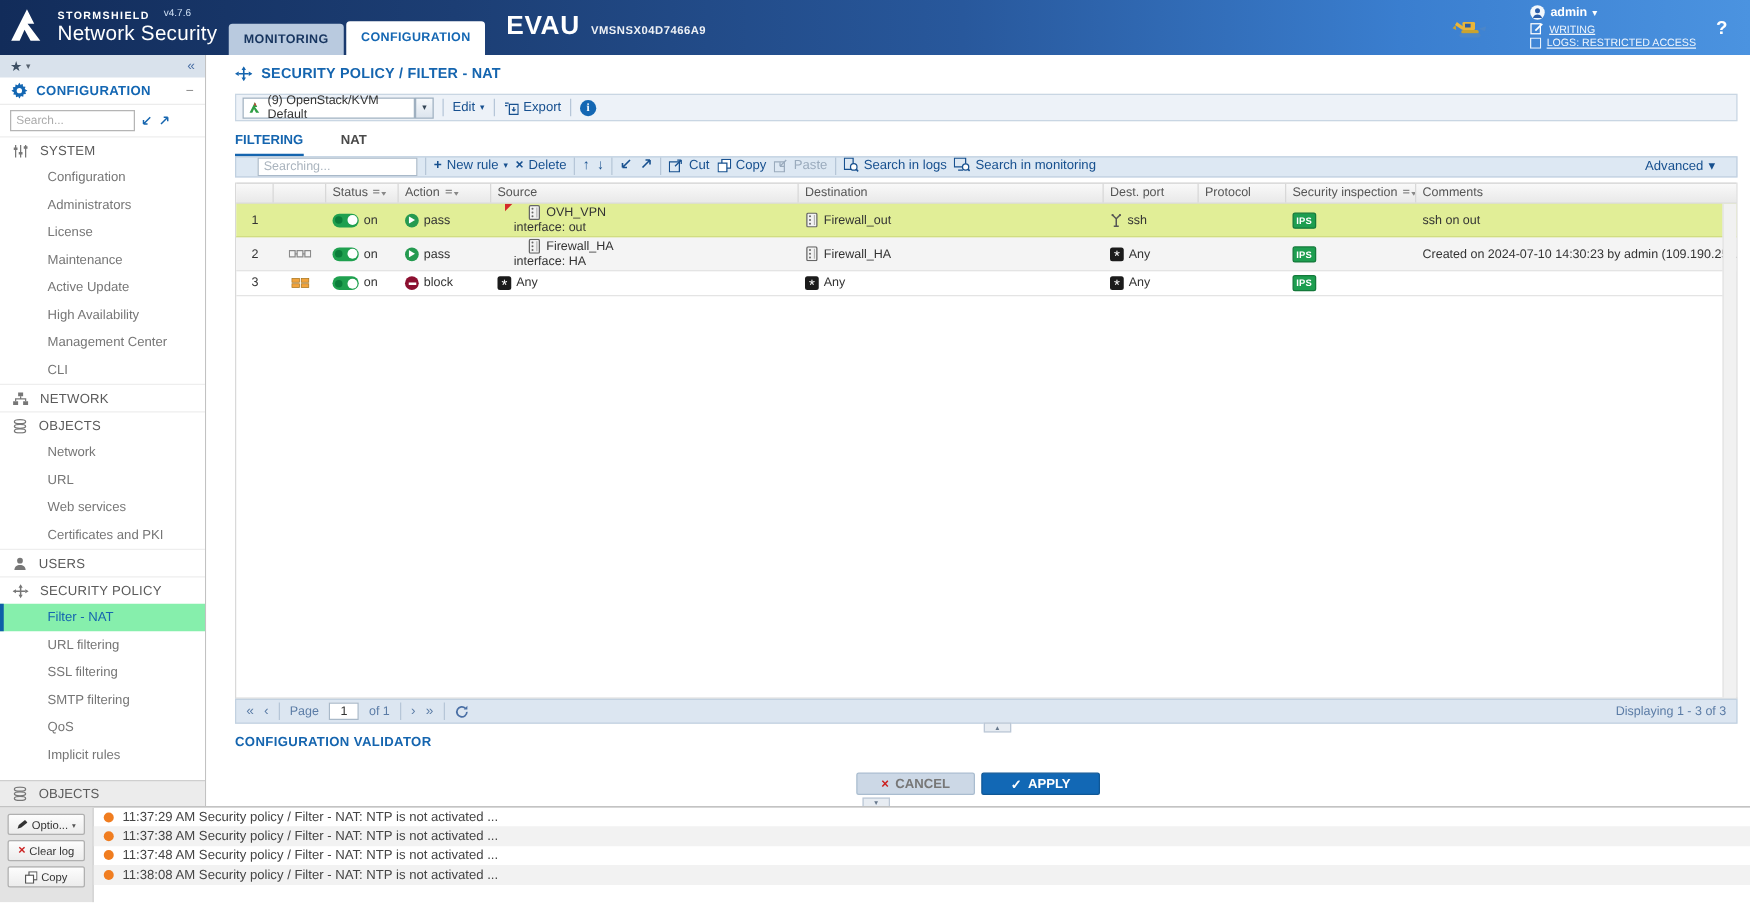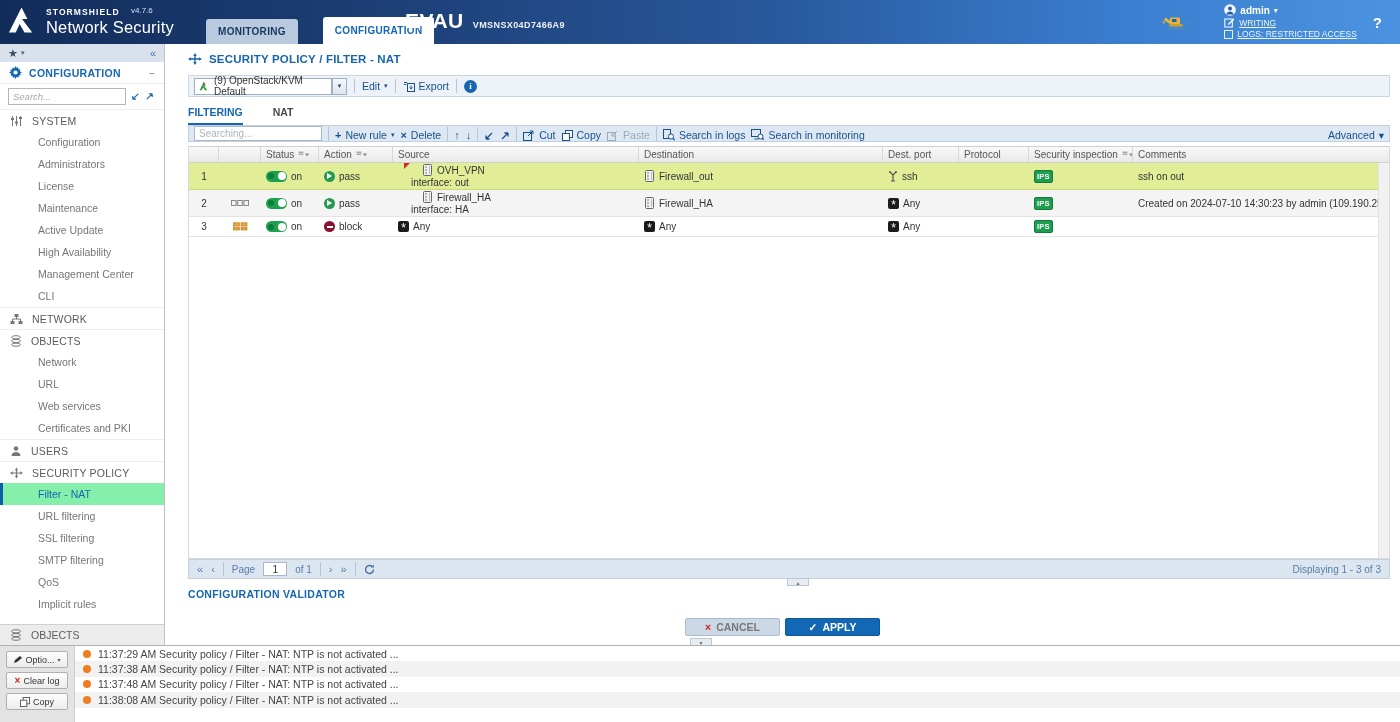--- a/index.html
+++ b/index.html
@@ -9,21 +9,21 @@
   
   .topbar { position:absolute; left:0; top:0; width:1400px; height:44px;
     background:linear-gradient(90deg,#122c5a 0%,#1c3e74 26%,#28589c 55%,#3a7ecf 80%,#4b93e0 100%); }
   .brand { position:absolute; left:7px; top:5px; display:flex; gap:6px; align-items:flex-start; color:#fff; }
   .brand-text { line-height:1; padding-top:3px; }
   .brand-l1 { font-size:8.5px; font-weight:bold; letter-spacing:1.1px; }
   .brand-l2 { font-size:16.5px; letter-spacing:.2px; margin-top:2px; }
   .brand-ver { position:absolute; left:131px; top:6px; font-size:8px; color:#cfe0f5; }
   .top-tabs { position:absolute; left:183px; bottom:0; display:flex; align-items:flex-end; gap:2px; }
   .top-tab { height:25px; padding:0 12px; display:flex; align-items:center; font-size:10px; font-weight:bold;
-    border-radius:3px 3px 0 0; letter-spacing:.3px; cursor:pointer;margin-left:23px; }
+    border-radius:3px 3px 0 0; letter-spacing:.3px; cursor:pointer; }
   .tab-monitoring { background:#b9cadf; color:#17355f; }
   .tab-configuration { background:#ffffff; color:#1467b3; height:27px; }
   .appliance { position:absolute; left:381px; top:9px; display:flex; align-items:baseline; gap:9px; color:#fff; }
   .appliance-name { font-size:21px; font-weight:bold; letter-spacing:.5px;margin-left:24px; }
   .appliance-serial { font-size:9px; font-weight:bold; opacity:.92; letter-spacing:.4px; }
   .top-right { position:absolute; right:10px; top:2px; display:flex; align-items:flex-start; gap:16px; }
   .digger { margin-top:9px; }
   .tr-user { display:flex; flex-direction:column; gap:1px; color:#fff; padding-top:2px; }
   .tr-line { display:flex; align-items:center; gap:4px; font-size:8.5px;padding-left:17px; }
   .tr-name { font-size:10px; font-weight:bold; }
@@ -37,22 +37,22 @@
   .fav-row { height:18px; background:#d9e2ec; display:flex; align-items:center; padding:0 8px;
     color:#3d4f63; font-size:10px; }
   .fav-star { font-size:11px; cursor:pointer; }
   .fav-caret { font-size:7px; margin-left:3px; color:#55606d; }
   .collapse-arrow { margin-left:auto; color:#4a6fa5; font-size:11px; cursor:pointer; }
   .config-row { height:22px; display:flex; align-items:center; gap:7px; padding:0 9px;
     border-bottom:1px solid #ececec; }
   .config-label { color:#1467b3; font-weight:bold; font-size:10.5px; letter-spacing:.3px; }
   .minus { margin-left:auto; color:#8a8a8a; font-size:11px; cursor:pointer; }
   .search-row { height:25px; display:flex; align-items:center; gap:5px; padding:0 8px; }
-  .sb-search { width:118px; height:17px; border:1px solid #b5b5b5; font-size:9.5px; padding:0 4px;
-    color:#444; font-family:"Liberation Sans",sans-serif;font-style:italic; }
+  .sb-search { width:100px; height:17px; border:1px solid #b5b5b5; font-size:9.5px; padding:0 4px;
+    color:#444; font-family:"Liberation Sans",sans-serif; }
   .sb-search::placeholder { color:#aaa; }
   .menu { font-size:10.5px; }
   .sb-section { display:flex; align-items:center; height:22px; padding-left:10px; gap:9px;
     color:#5a5a5a; border-top:1px solid #eeeeee; letter-spacing:.2px; cursor:pointer; }
   .sb-item { display:flex; align-items:center; height:22px; padding-left:38px; color:#767676; cursor:pointer; }
   .sb-item.selected { background:#86efac; border-left:3px solid #0e5fa8; padding-left:35px; color:#1565af; }
   .sb-bottom { position:absolute; left:0; right:0; bottom:0; height:21px; background:#ececec;
     border-top:1px solid #cfcfcf; display:flex; align-items:center; gap:9px; padding-left:10px;
     color:#5a5a5a; font-size:10.5px; cursor:pointer; }
 
@@ -73,21 +73,21 @@
   .tool-btn .caret { font-size:7px; }
   .tool-btn.disabled { color:#9aabbd; cursor:default; }
   .info-circle { width:13px; height:13px; border-radius:50%; background:#1467b3; color:#fff;
     display:flex; align-items:center; justify-content:center; font-size:9px; font-weight:bold;
     font-family:"Liberation Serif",serif; cursor:pointer; }
   .rule-tabs { position:absolute; left:23px; top:62px; display:flex; gap:30px; font-size:10.5px; font-weight:bold; }
   .rtab { padding-bottom:5px; cursor:pointer; }
   .rtab.active { color:#1565af; border-bottom:3px solid #1565af; }
   .rtab.inactive { color:#4a4a4a; }
   .rule-toolbar { position:absolute; left:23px; right:10px; top:81px; height:17px; background:#dde8f3;
-    border:1px solid #c0d0e0; display:flex; align-items:flex-end; gap:6px; padding:0 5px;
+    border:1px solid #c0d0e0; display:flex; align-items:flex-start; gap:6px; padding:0 17px;
     font-size:10.5px; color:#17508f; }
   .rule-search { width:128px; height:15px; border:1px solid #a9b9c9; font-size:10px; padding:0 4px;
     color:#555; font-family:"Liberation Sans",sans-serif; }
   .rule-search::placeholder { color:#aab4be; }
   .arrow-btn { font-size:11px; font-weight:bold; color:#17508f; cursor:pointer; }
   .advanced { margin-left:auto; display:flex; align-items:center; gap:4px; cursor:pointer; }
 
   
   .grid-wrap { position:absolute; left:23px; right:10px; top:102px; bottom:86px;
     border:1px solid #d9d9d9; border-top:none; }

